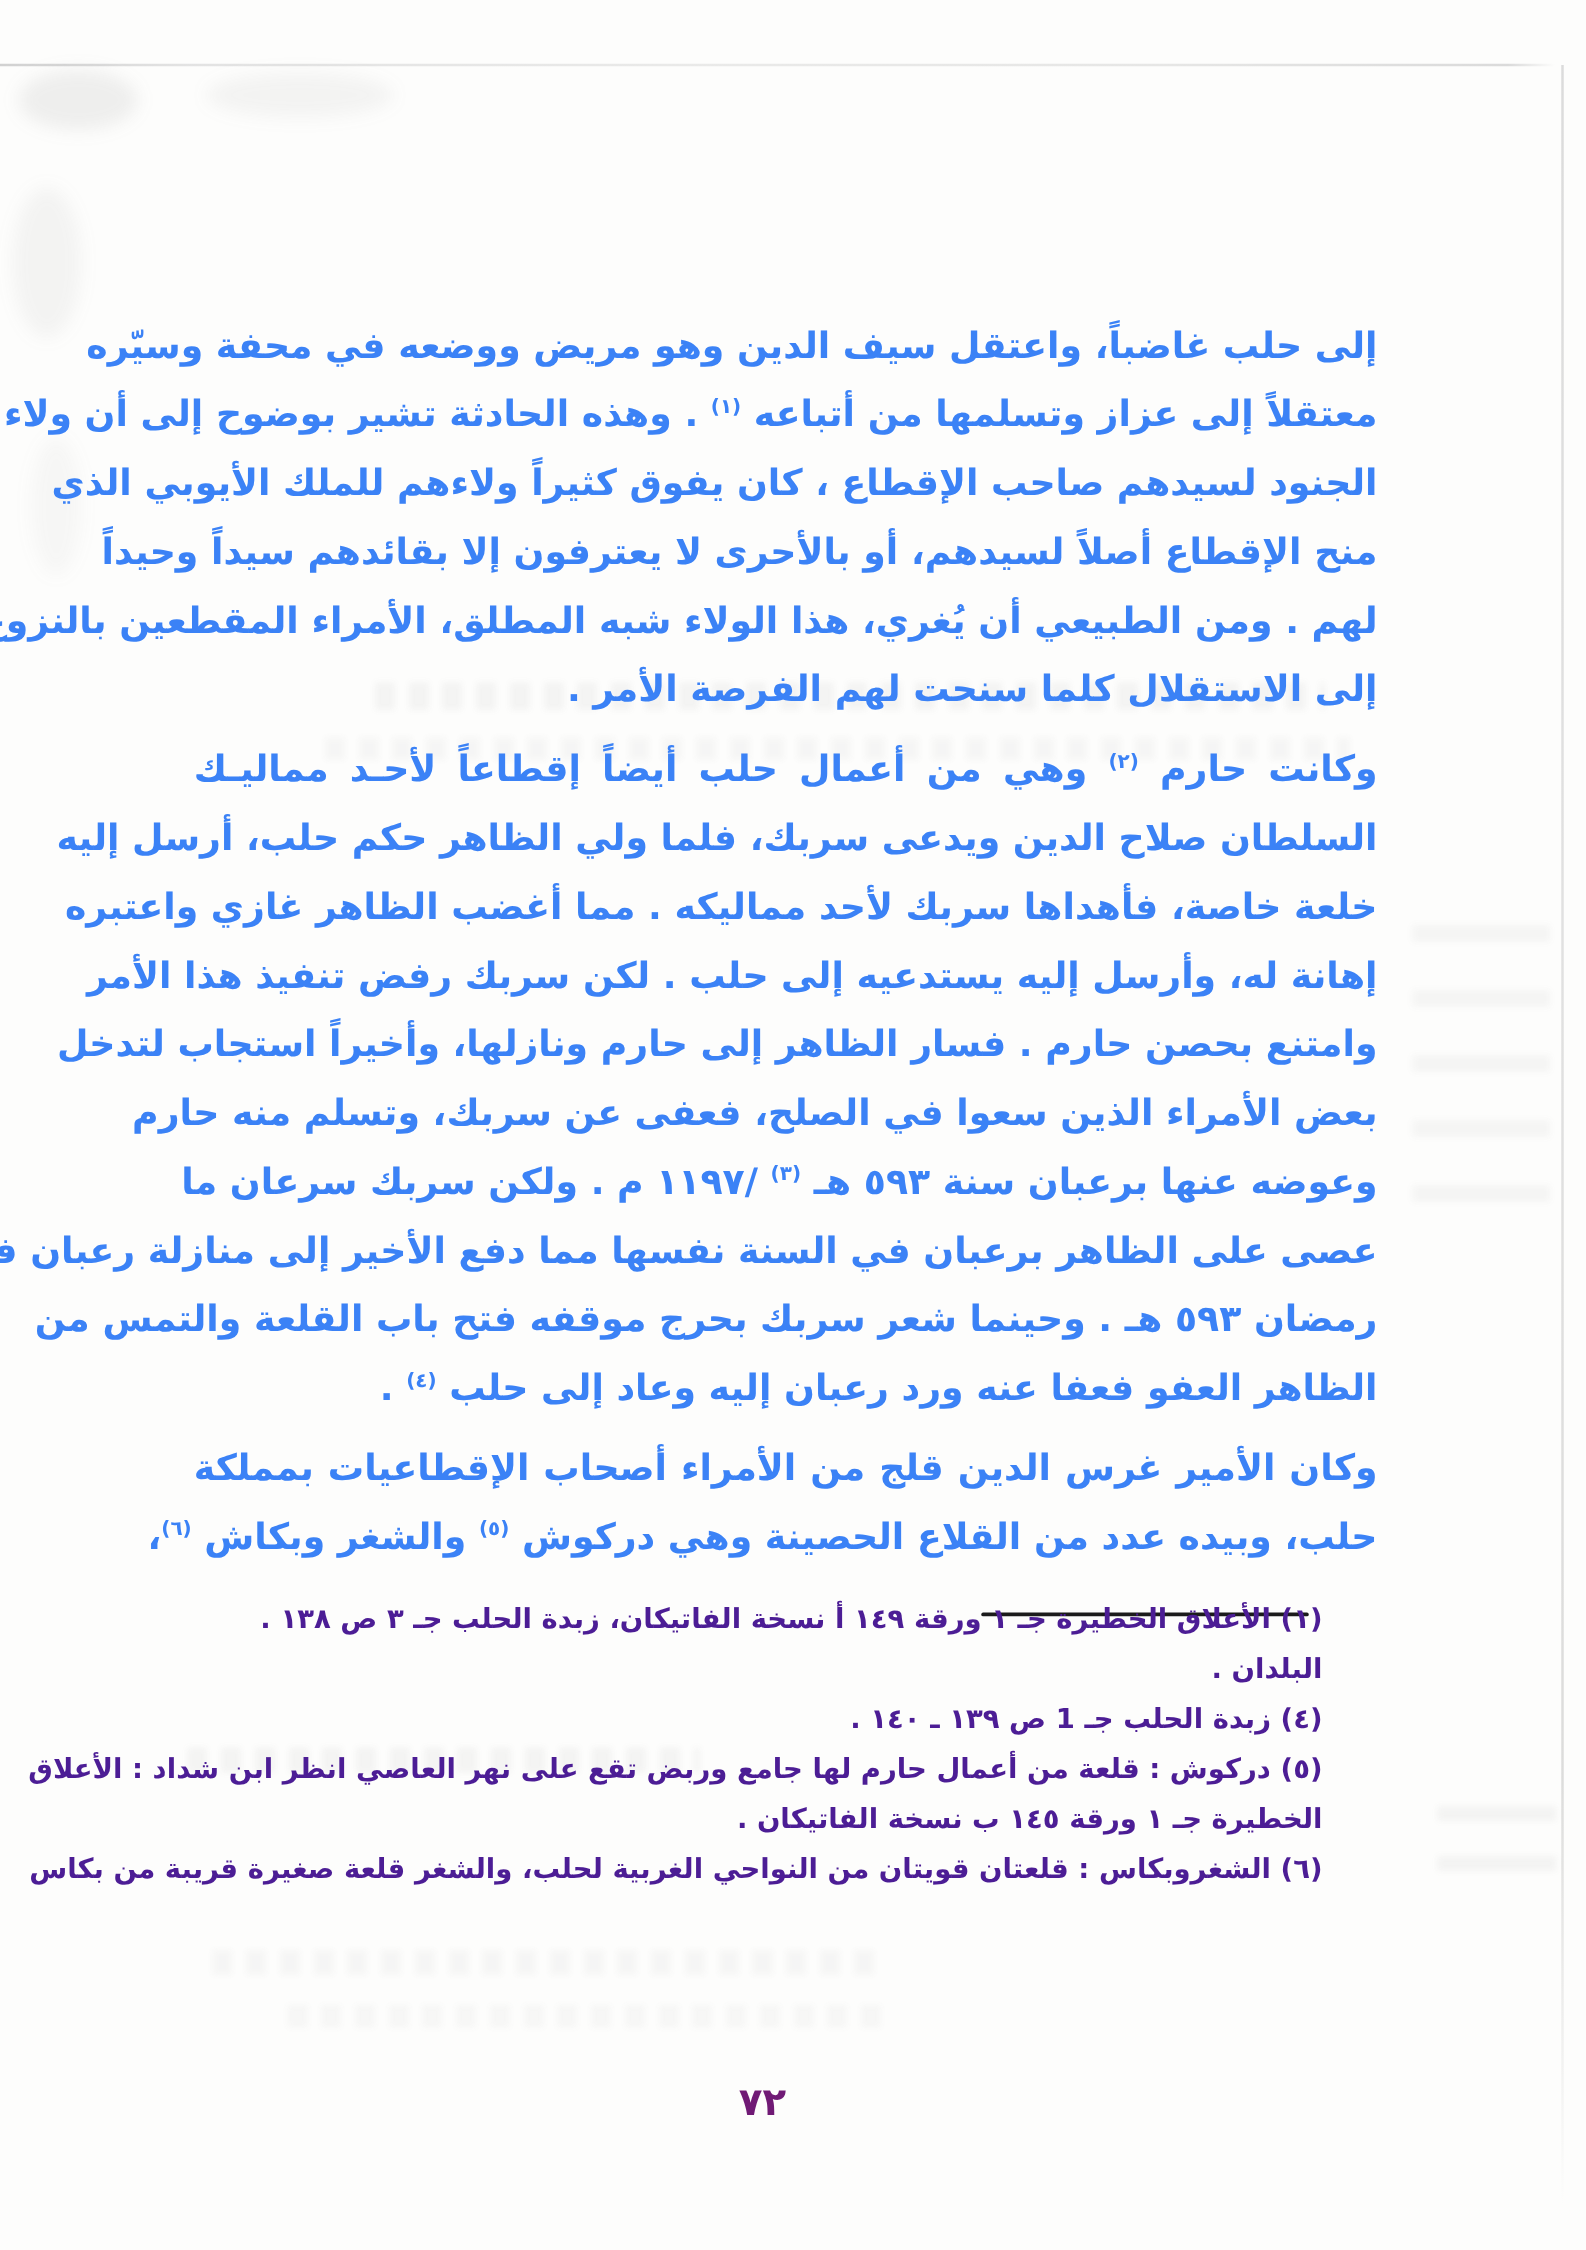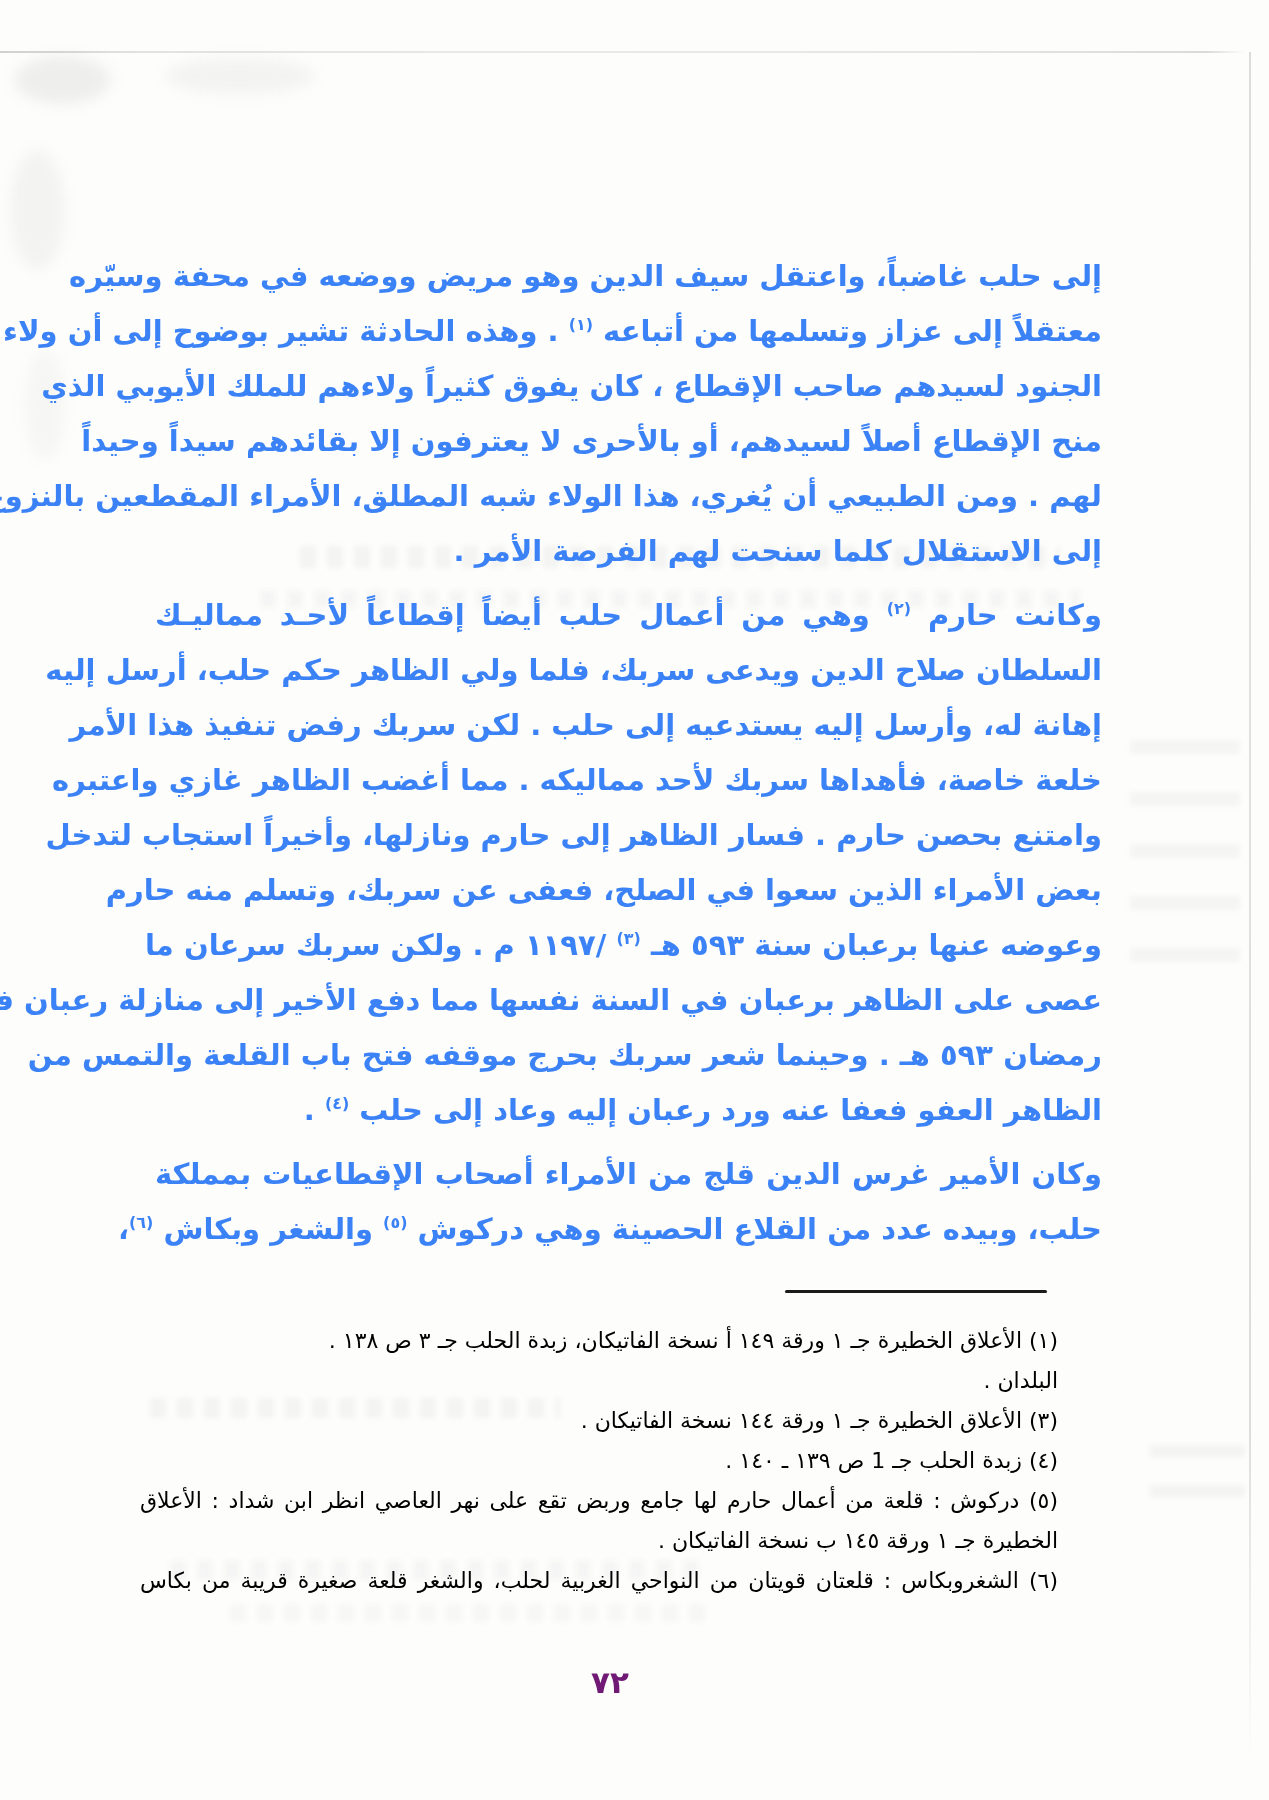--- a/index.html
+++ b/index.html
@@ -50,22 +50,22 @@
   .ml{
     height:55px;line-height:55px;font-size:29px;
     text-align:justify;text-align-last:justify;white-space:nowrap;
   }
   .ml.last{text-align:right;text-align-last:right;}
   .ml sup{font-size:.55em;line-height:0;}
 
   
   .sep{position:absolute;left:785px;top:1290px;width:262px;height:3px;background:#1b1b1b;border-radius:2px;}
   .footnotes{
-    position:absolute;top:1321px;right:211px;width:918px;
-    direction:rtl;color:#000000;font-weight:normal;
+    position:absolute;top:1276px;right:211px;width:918px;
+    direction:rtl;color:#4c1d95;font-weight:bold;
   }
   .fl{
     height:40px;line-height:40px;font-size:22px;
     text-align:right;text-align-last:right;white-space:nowrap;
   }
   .fl.just{text-align:justify;text-align-last:justify;}
 
   .pageno{
     position:absolute;left:555px;top:1660px;width:110px;height:44px;
     line-height:44px;text-align:center;font-size:31px;font-weight:bold;color:#701a75;
@@ -95,41 +95,40 @@
       <div class="ml">إلى حلب غاضباً، واعتقل سيف الدين وهو مريض ووضعه في محفة وسيّره</div>
       <div class="ml">معتقلاً إلى عزاز وتسلمها من أتباعه <sup>(١)</sup> . وهذه الحادثة تشير بوضوح إلى أن ولاء</div>
       <div class="ml">الجنود لسيدهم صاحب الإقطاع ، كان يفوق كثيراً ولاءهم للملك الأيوبي الذي</div>
       <div class="ml">منح الإقطاع أصلاً لسيدهم، أو بالأحرى لا يعترفون إلا بقائدهم سيداً وحيداً</div>
       <div class="ml">لهم . ومن الطبيعي أن يُغري، هذا الولاء شبه المطلق، الأمراء المقطعين بالنزوع</div>
       <div class="ml last">إلى الاستقلال كلما سنحت لهم الفرصة الأمر .</div>
     </div>
     <div class="para">
       <div class="ml">وكانت حارم <sup>(٢)</sup> وهي من أعمال حلب أيضاً إقطاعاً لأحـد مماليـك</div>
       <div class="ml">السلطان صلاح الدين ويدعى سربك، فلما ولي الظاهر حكم حلب، أرسل إليه</div>
+      <div class="ml">خلعة خاصة، فأهداها سربك لأحد مماليكه . مما أغضب الظاهر غازي واعتبره</div>
       <div class="ml">إهانة له، وأرسل إليه يستدعيه إلى حلب . لكن سربك رفض تنفيذ هذا الأمر</div>
-      <div class="ml">خلعة خاصة، فأهداها سربك لأحد مماليكه . مما أغضب الظاهر غازي واعتبره</div>
       <div class="ml">وامتنع بحصن حارم . فسار الظاهر إلى حارم ونازلها، وأخيراً استجاب لتدخل</div>
       <div class="ml">بعض الأمراء الذين سعوا في الصلح، فعفى عن سربك، وتسلم منه حارم</div>
       <div class="ml">وعوضه عنها برعبان سنة ٥٩٣ هـ <sup>(٣)</sup> /١١٩٧ م . ولكن سربك سرعان ما</div>
       <div class="ml">عصى على الظاهر برعبان في السنة نفسها مما دفع الأخير إلى منازلة رعبان في</div>
       <div class="ml">رمضان ٥٩٣ هـ . وحينما شعر سربك بحرج موقفه فتح باب القلعة والتمس من</div>
       <div class="ml last">الظاهر العفو فعفا عنه ورد رعبان إليه وعاد إلى حلب <sup>(٤)</sup> .</div>
     </div>
     <div class="para">
       <div class="ml">وكان الأمير غرس الدين قلج من الأمراء أصحاب الإقطاعيات بمملكة</div>
       <div class="ml last">حلب، وبيده عدد من القلاع الحصينة وهي دركوش <sup>(٥)</sup> والشغر وبكاش <sup>(٦)</sup>،</div>
     </div>
   </div>
 
   <div class="sep"></div>
 
   <div class="footnotes">
     <div class="fl">(١) الأعلاق الخطيرة جـ ١ ورقة ١٤٩ أ نسخة الفاتيكان، زبدة الحلب جـ ٣ ص ١٣٨ .</div>
     <div class="fl">البلدان .</div>
-    <div class="fl">(٣) الأعلاق الخطيرة جـ ١ ورقة ١٤٤ نسخة الفاتيكان .</div>
     <div class="fl">(٤) زبدة الحلب جـ 1 ص ١٣٩ ـ ١٤٠ .</div>
     <div class="fl just">(٥) دركوش : قلعة من أعمال حارم لها جامع وربض تقع على نهر العاصي انظر ابن شداد : الأعلاق</div>
     <div class="fl">الخطيرة جـ ١ ورقة ١٤٥ ب نسخة الفاتيكان .</div>
     <div class="fl just">(٦) الشغروبكاس : قلعتان قويتان من النواحي الغربية لحلب، والشغر قلعة صغيرة قريبة من بكاس</div>
   </div>
 
   <div class="pageno">٧٢</div>
 
 </div>
 

